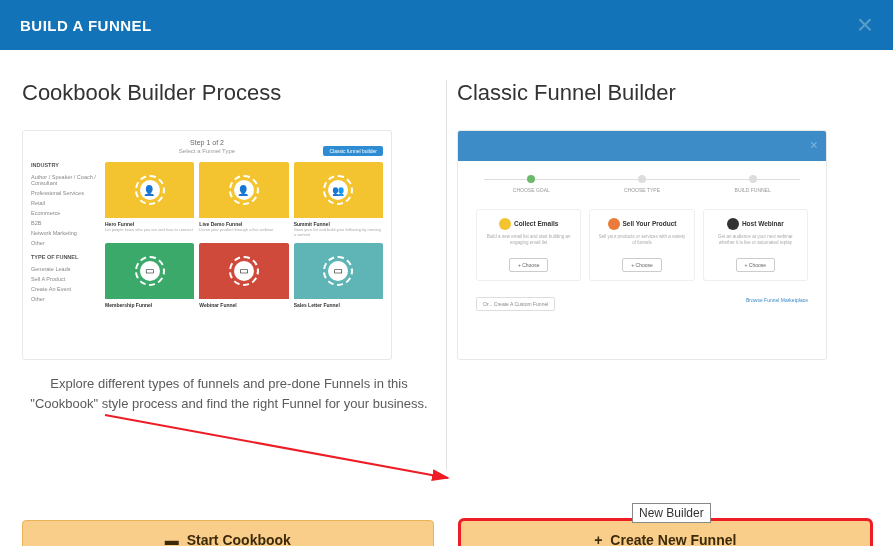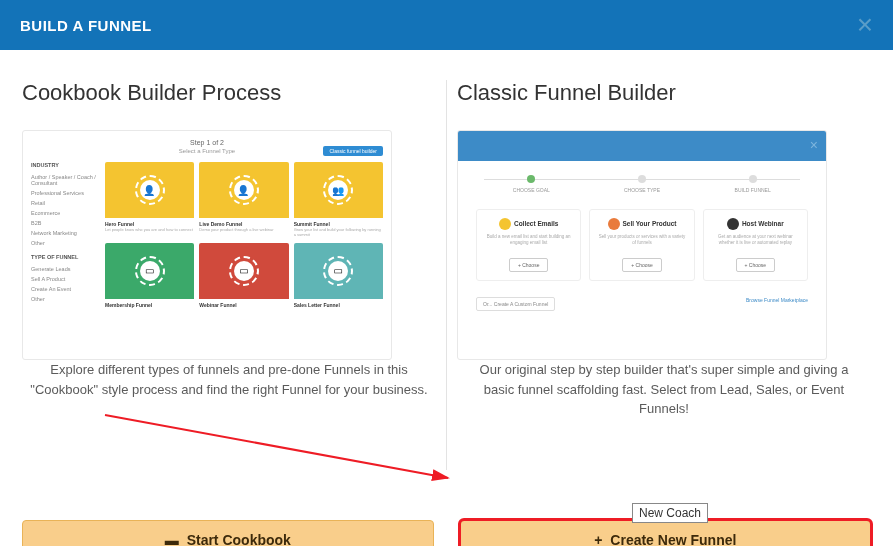--- a/index.html
+++ b/index.html
@@ -40,21 +40,21 @@
 .cp-dot.active { background: #6bb96b; }
 .cp-cards { display: flex; gap: 8px; padding: 8px 18px; }
 .cp-card { flex: 1; border: 1px solid #eee; border-radius: 3px; padding: 8px 6px; text-align: center; }
 .cp-card-icon { width: 12px; height: 12px; display: inline-block; margin-right: 3px; vertical-align: middle; border-radius: 50%; }
 .cp-card-title { font-size: 6.5px; font-weight: 600; color: #333; margin-bottom: 4px; }
 .cp-card-desc { font-size: 4.5px; color: #aaa; line-height: 1.4; margin-bottom: 6px; }
 .cp-choose { border: 1px solid #ccc; border-radius: 2px; font-size: 5px; padding: 3px 8px; color: #666; display: inline-block; }
 .cp-footer { display: flex; justify-content: space-between; padding: 8px 18px; font-size: 5px; }
 .cp-custom { border: 1px solid #ddd; padding: 3px 6px; border-radius: 2px; color: #888; }
 .cp-browse { color: #3d8bc7; }
-.col-desc { font-size: 13px; color: #5b5b5b; text-align: center; line-height: 1.5; padding: 0 8px; }
+.col-desc { font-size: 13px; color: #5b5b5b; text-align: center; line-height: 1.5; margin-top: 14px; padding: 0 8px; }
 .action-row { display: flex; padding: 14px 22px 20px; gap: 26px; }
 .action-btn { flex: 1; background: #f9ce8b; border: 1px solid #e9b357; border-radius: 4px; height: 40px; display: flex; align-items: center; justify-content: center; gap: 8px; font-size: 14px; font-weight: 700; color: #3d2a0b; cursor: pointer; }
 .action-btn.highlighted { outline: 3px solid #ee1c25; outline-offset: -1px; }
 .tooltip { position: absolute; left: 632px; top: 503px; background: #fff; border: 1px solid #888; padding: 2px 6px; font-size: 12px; color: #333; z-index: 10; }
 .arrow-svg { position: absolute; left: 100px; top: 410px; pointer-events: none; z-index: 5; }
 </style>
 </head>
 <body>
 
 <div class="header">
@@ -162,36 +162,35 @@
       <div class="cp-cards">
         <div class="cp-card"><div class="cp-card-title"><span class="cp-card-icon" style="background:#f4c430"></span><span>Collect Emails</span></div><div class="cp-card-desc">Build a new email list and start building an engaging email list</div><div class="cp-choose">+ Choose</div></div>
         <div class="cp-card"><div class="cp-card-title"><span class="cp-card-icon" style="background:#e97b3c"></span><span>Sell Your Product</span></div><div class="cp-card-desc">Sell your products or services with a variety of funnels</div><div class="cp-choose">+ Choose</div></div>
         <div class="cp-card"><div class="cp-card-title"><span class="cp-card-icon" style="background:#333"></span><span>Host Webinar</span></div><div class="cp-card-desc">Get an audience at your next webinar whether it is live or automated replay</div><div class="cp-choose">+ Choose</div></div>
       </div>
       <div class="cp-footer">
         <span class="cp-custom">Or... Create A Custom Funnel</span>
         <span class="cp-browse">Browse Funnel Marketplace</span>
       </div>
     </div>
-    <div class="col-desc">Our original step by step builder that's super simple and giving a basic funnel scaffolding fast. Select from Lead, Sales, or Event Funnels!</div>
   </div>
 </div>
 
 <div class="action-row">
   <button class="action-btn">
     <span>▬</span>
     <span>Start Cookbook</span>
   </button>
   <button class="action-btn highlighted">
     <span>+</span>
     <span>Create New Funnel</span>
   </button>
 </div>
 
-<div class="tooltip">New Coach</div>
+<div class="tooltip">New Builder</div>
 
 <svg class="arrow-svg" width="360" height="80">
   <defs>
       <marker id="ah" markerWidth="10" markerHeight="10" refX="8" refY="3" orient="auto">
         <path d="M0,0 L9,3 L0,6 Z" fill="#ee1c25"></path>
       </marker>
     </defs>
   <line x1="5" y1="5" x2="348" y2="68" stroke="#ee1c25" stroke-width="2" marker-end="url(#ah)"></line>
 </svg>
 

